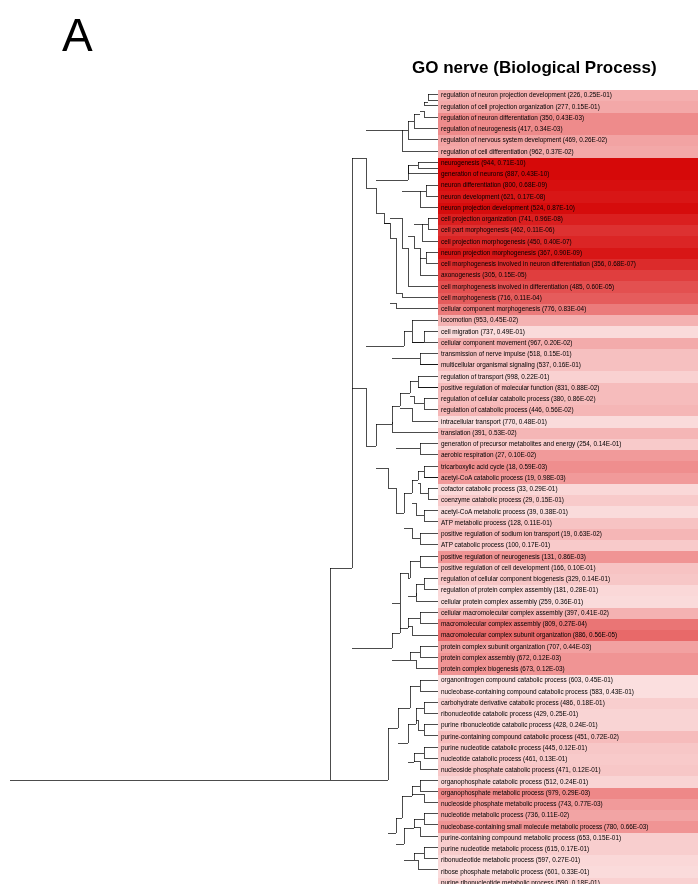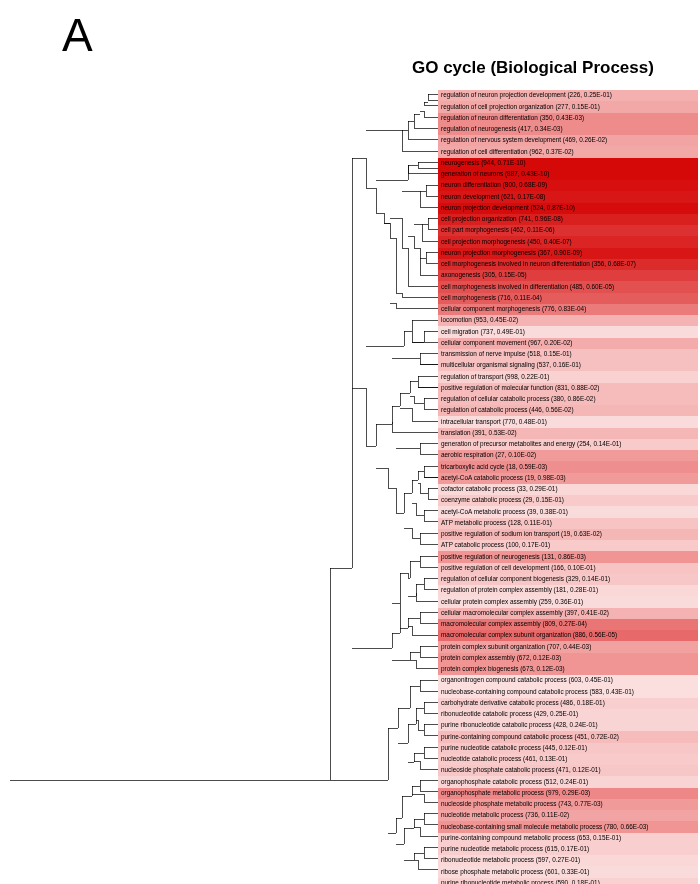--- a/index.html
+++ b/index.html
@@ -56,21 +56,21 @@
     white-space:nowrap;
     padding-left:3px;
     line-height:1;
   }
   svg{display:block;}
 </style>
 </head>
 <body>
 
 <div id="panel-label">A</div>
-<div id="chart-title">GO cycle (Biological Process)</div>
+<div id="chart-title">GO nerve (Biological Process)</div>
 
 <div id="plot">
 
   <svg id="dendrogram" viewBox="0 0 440 790" width="440" height="790" preserveAspectRatio="none">
     <g stroke="#000" stroke-width="0.7" fill="none" shape-rendering="crispEdges">
 
       <path d="M438 6 H428 V12 H438"></path>
       <path d="M438 17 H424 V14 H428"></path>
       <path d="M438 29 H424 V23 H424"></path>
       <path d="M424 23 V23 H420"></path>

